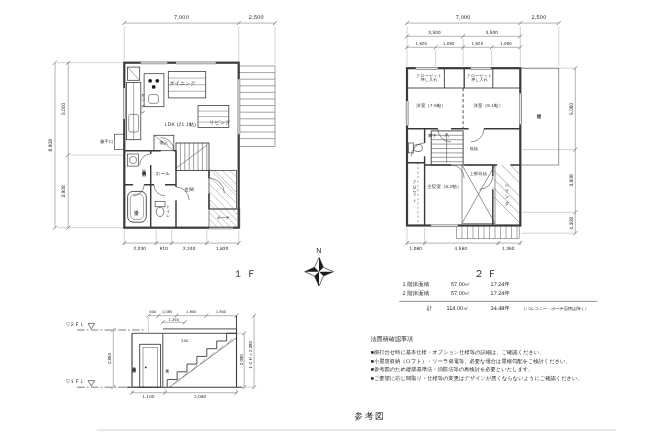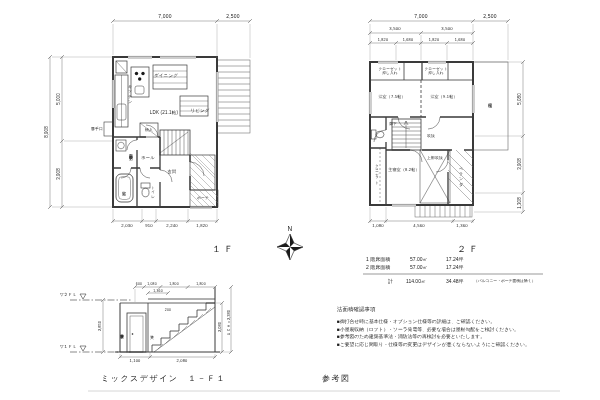--- a/index.html
+++ b/index.html
@@ -248,21 +248,21 @@
   <span class="lbl" style="left:444px;top:97px;font-size:4px">洋室（9.1帖）</span>
   <span class="vtext" style="left:490px;top:100px;font-size:4.2px">屋根</span>
   <span class="lbl" style="left:393px;top:124px;font-size:3.8px">廊下</span>
   <span class="lbl" style="left:431px;top:136px;font-size:3.8px">吹抜</span>
   <span class="vtext" style="left:377px;top:172px;font-size:3.4px">クローゼット</span>
   <span class="lbl" style="left:404px;top:170px;font-size:4px">主寝室（8.2帖）</span>
   <span class="lbl" style="left:435px;top:158px;font-size:3.8px">上部吹抜</span>
   <span class="vtext" style="left:461px;top:174px;font-size:4px">ベランダ</span>
 
   <span class="lbl big" style="left:224px;top:249px">１Ｆ</span>
-  <span class="lbl big" style="left:469px;top:249px">２Ｆ</span>
+  <span class="lbl big" style="left:443px;top:249px">２Ｆ</span>
   <span class="lbl" style="left:290px;top:229px;font-size:6.5px">N</span>
 
   <span class="tlbl" style="left:366px;top:259px">1 階床面積</span>
   <span class="tlbl" style="left:410px;top:259px">57.00㎡</span>
   <span class="tlbl" style="left:446px;top:259px">17.24坪</span>
   <span class="tlbl" style="left:366px;top:267px">2 階床面積</span>
   <span class="tlbl" style="left:410px;top:267px">57.00㎡</span>
   <span class="tlbl" style="left:446px;top:267px">17.24坪</span>
   <span class="tlbl" style="left:388px;top:281px">計</span>
   <span class="tlbl" style="left:406px;top:281px">114.00㎡</span>
@@ -284,16 +284,15 @@
   <span class="lbl" style="left:201px;top:284px;font-size:3.4px">1,800</span>
   <span class="lbl" style="left:158px;top:290.5px;font-size:3.4px">1,360</span>
   <span class="vlbl" style="left:219px;top:327px;font-size:4px">2,080</span>
   <span class="vlbl" style="left:228px;top:323px;font-size:4px">１ＣＨ＝2,380</span>
   <span class="lbl" style="left:135px;top:361px;font-size:4px">1,100</span>
   <span class="lbl" style="left:182px;top:361px;font-size:4px">2,080</span>
   <span class="vtext" style="left:122px;top:332px;font-size:3.4px">洗面脱衣室</span>
   <span class="vtext" style="left:152px;top:333px;font-size:3.4px">物入</span>
   <span class="lbl" style="left:168px;top:310px;font-size:3.4px">200</span>
 
-  <span class="tlbl title" style="left:101px;top:379px">ミックスデザイン　１－Ｆ１</span>
   <span class="tlbl title" style="left:322px;top:379px">参考図</span>
 
 </div>
 
 </body></html>

